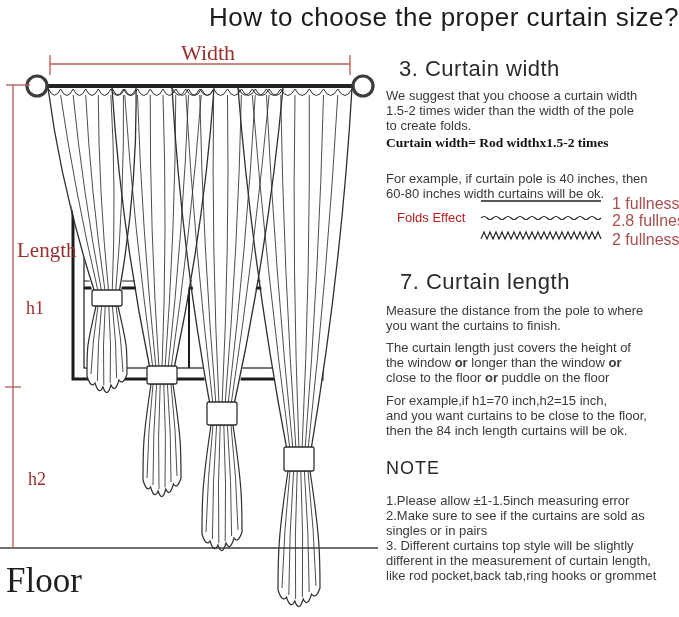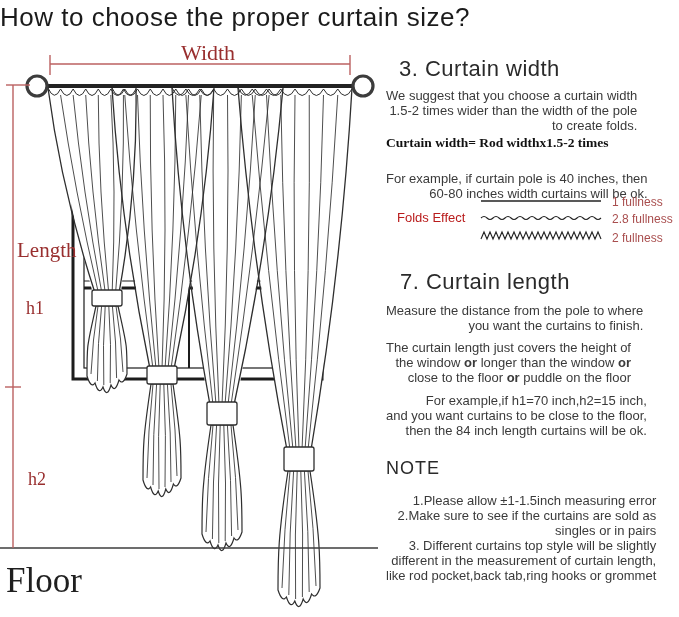--- a/index.html
+++ b/index.html
@@ -2,34 +2,34 @@
 <html><head>
 <meta charset="utf-8">
 <style>
   html,body{margin:0;padding:0;}
   body{
     width:679px;height:617px;position:relative;background:#ffffff;
     font-family:"Liberation Sans",sans-serif;overflow:hidden;
   }
   .abs{position:absolute;}
   #title{
-    left:0;top:2px;width:679px;text-align:left;
+    left:0;top:2px;width:679px;text-align:right;
     font-size:26px;letter-spacing:.5px;color:#1b1b1b;white-space:nowrap;
   }
   .sec-heading{
     font-size:22px;color:#2a2a2a;letter-spacing:.5px;white-space:nowrap;
   }
   .body-text{
-    font-size:13px;line-height:15px;color:#3a3a3a;white-space:pre-line;text-align:right;
+    font-size:13px;line-height:15px;color:#3a3a3a;white-space:pre-line;
   }
   .formula{
     font-size:13.5px;font-weight:bold;color:#111;white-space:nowrap;font-family:Liberation Serif, serif;
   }
   .fullness-label{
-    font-size:12px;color:#a94e4e;white-space:nowrap;
+    font-size:16px;color:#a94e4e;white-space:nowrap;
   }
   #folds-label{font-size:13px;color:#b91c1c;white-space:nowrap;}
   #note-heading{
     font-size:18px;color:#2a2a2a;letter-spacing:1px;
   }
   svg text{user-select:none;}
   .serif-red{font-family:"Liberation Serif","DejaVu Serif",serif;fill:#992f2f;}
   .serif-dark{font-family:"Liberation Serif","DejaVu Serif",serif;fill:#1f1f1f;}
 </style>
 </head>

